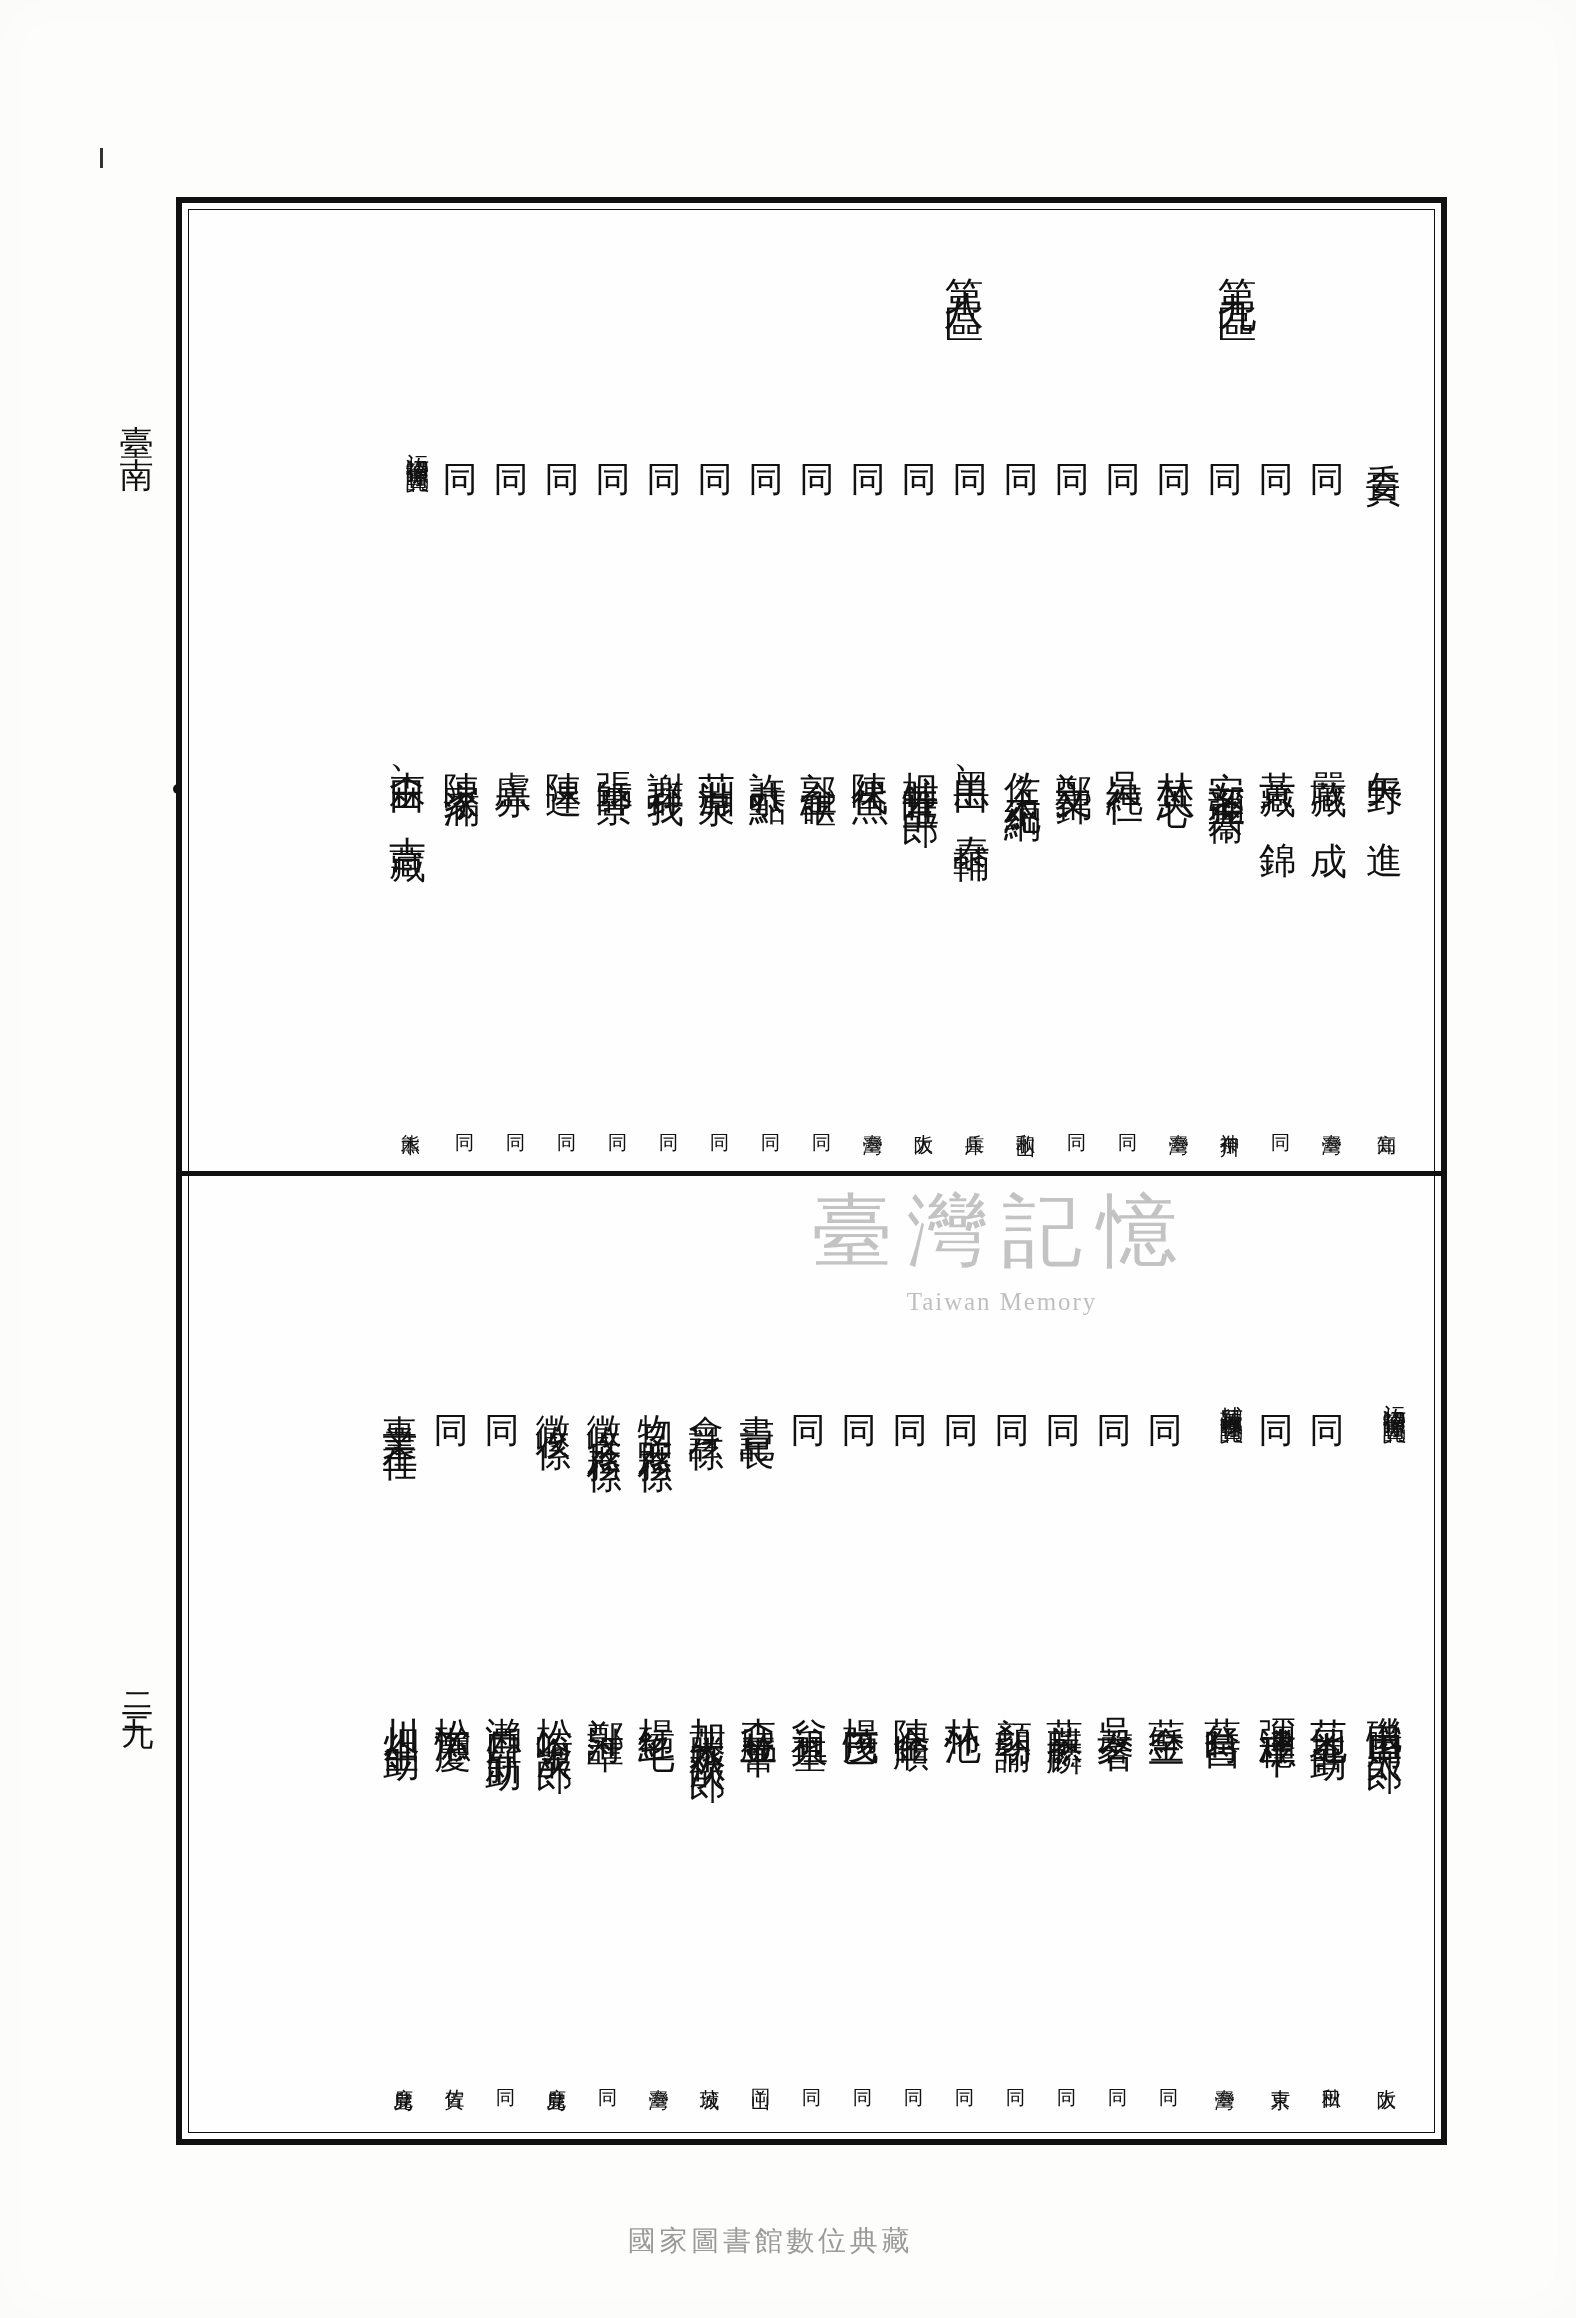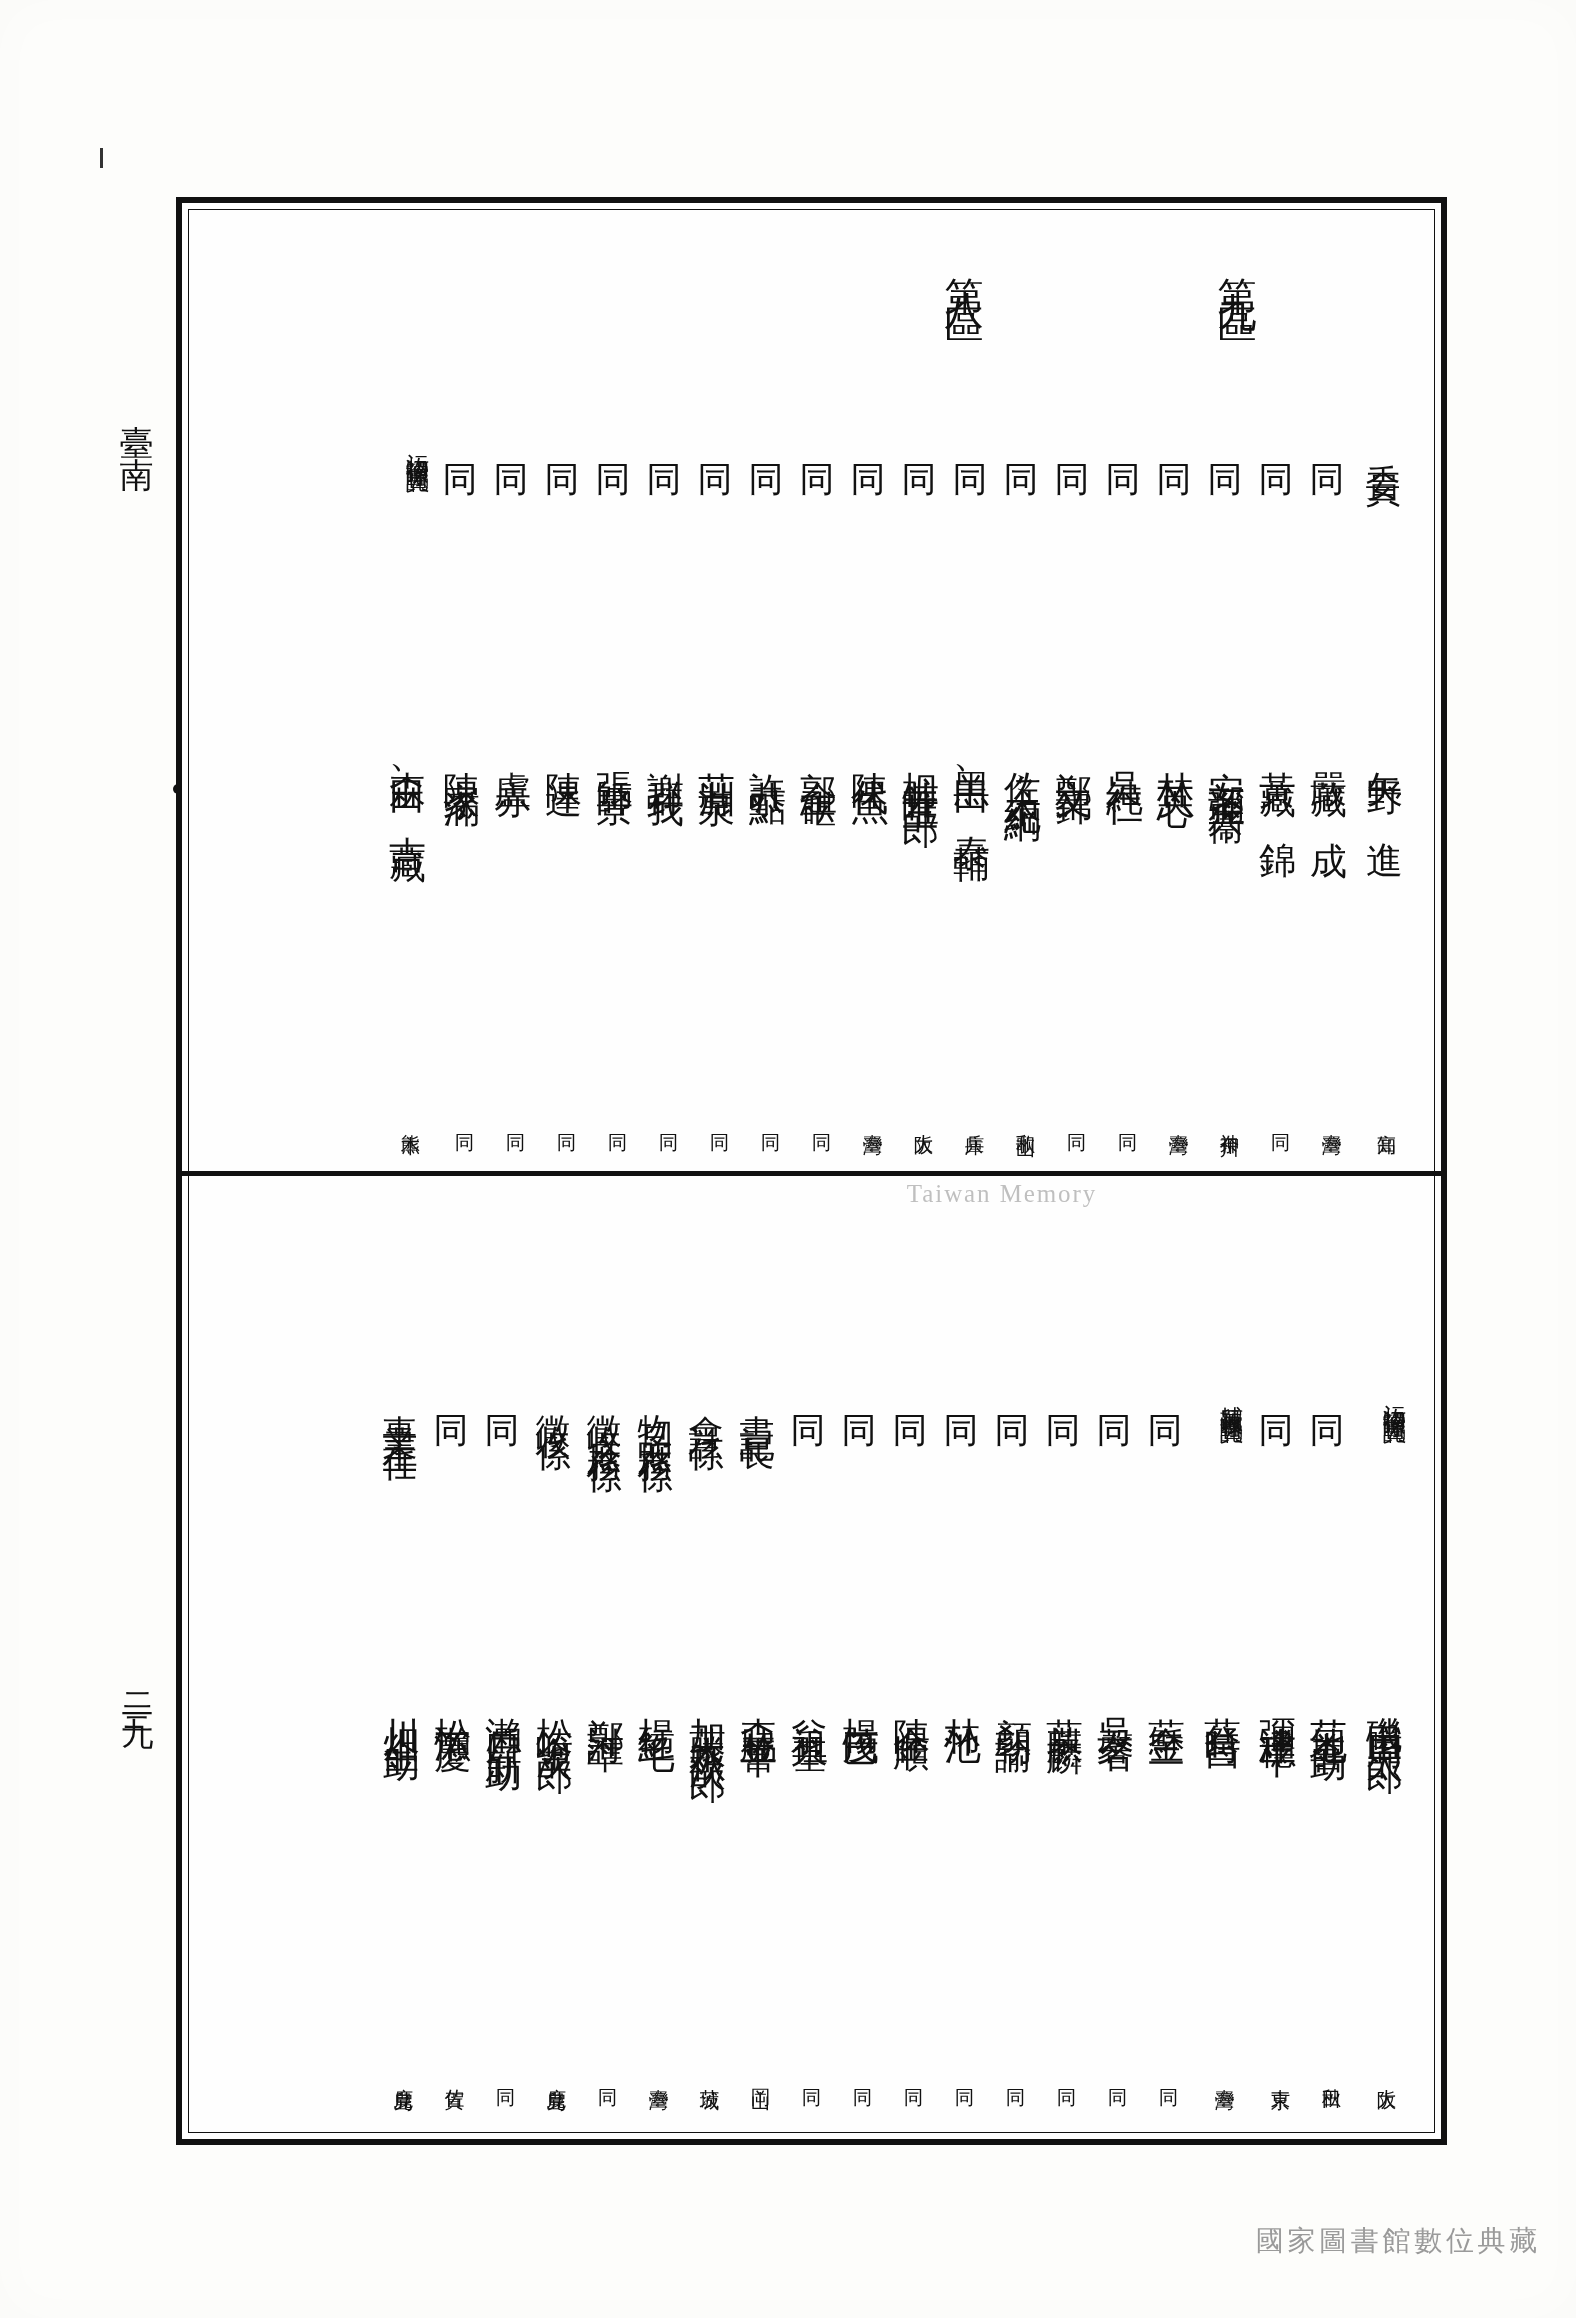--- a/index.html
+++ b/index.html
@@ -160,21 +160,21 @@
     font-family: "Liberation Serif", serif;
     opacity: .9;
   }
 
   
   #footer {
     position: absolute;
     left: 0;
     top: 2222px;
     width: 1541px;
-    text-align: right;
+    text-align: center;
     font-size: 28px;
     letter-spacing: 3.7px;
     color: #9a9a9a;
     font-family: "DejaVu Serif", serif;
   }
 
   
   #edge-shade {
     position: absolute;
     inset: 0;
@@ -322,20 +322,21 @@
       <div class="vcol role" style="left: 376px; top: 1387px;">事業主任</div>
       <div class="vcol pname" style="left: 376px; top: 1688px;">川畑金助</div>
       <div class="vcol prov" style="left: 381px; width: 32px; white-space: normal; top: 2073px;">鹿兒島</div>
     </div>
   <div id="section-heads">
       <div class="vcol section-head" style="left: 937px;">第八區</div>
       <div class="vcol section-head" style="left: 1210px;">第九區</div>
     </div>
 
   <div id="watermark">
+    <div id="wm-cn">臺灣記憶</div>
     <div id="wm-en">Taiwan Memory</div>
   </div>
 
   <div id="footer">國家圖書館數位典藏</div>
 
   <div id="edge-shade"></div>
 </div>
 
 
 </body></html>

